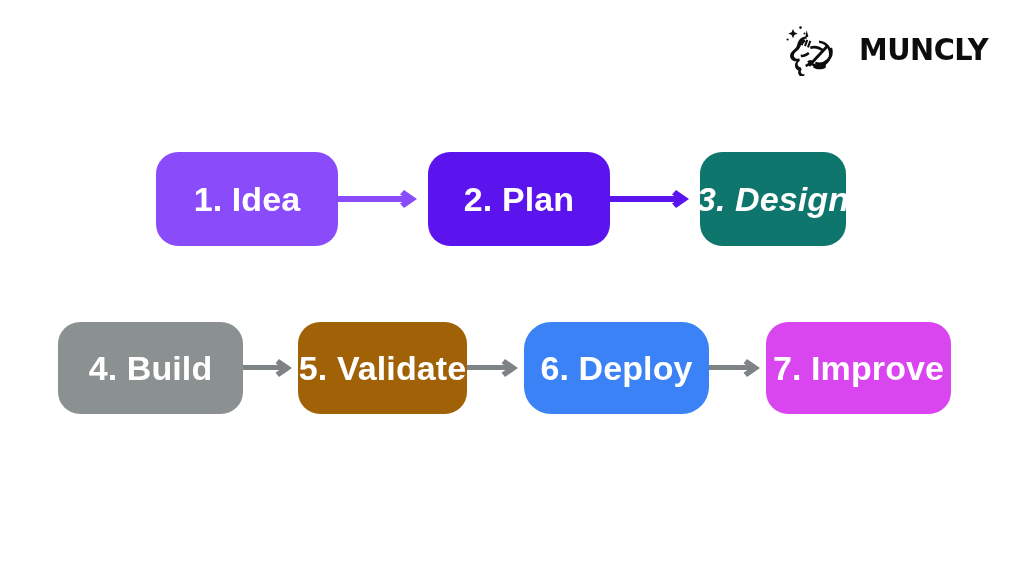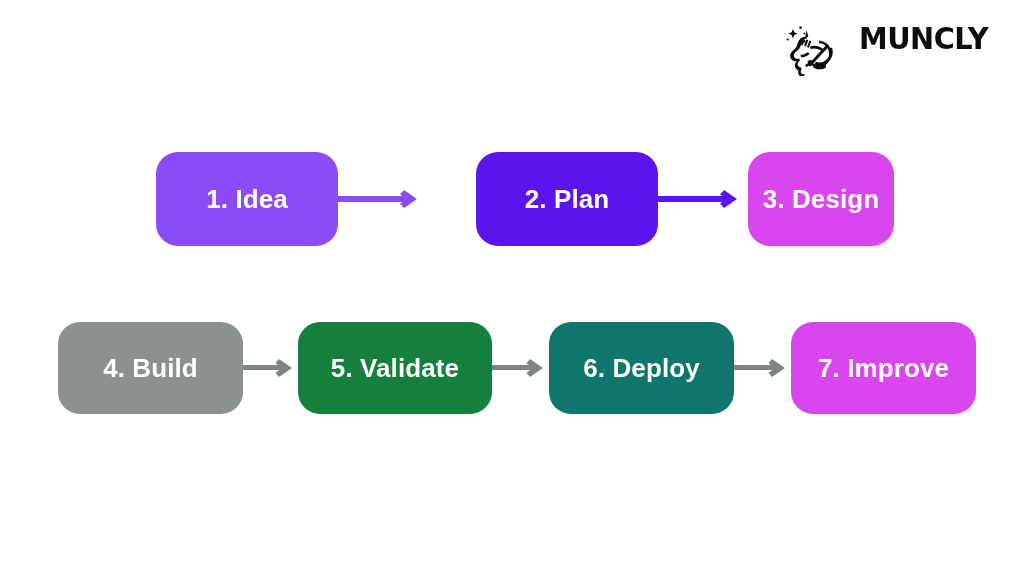--- a/index.html
+++ b/index.html
@@ -14,21 +14,21 @@
     overflow: hidden;
     position: relative;
   }
 
   
   .brand {
     position: absolute;
     top: 24px;
     right: 30px;
     display: flex;
-    align-items: flex-start;
+    align-items: center;
     gap: 20px;
   }
   .brand-mark {
     width: 58px;
     height: 52px;
     display: block;
   }
   .brand-word {
     font-family: "DejaVu Sans", sans-serif;
     font-weight: bold;
@@ -57,36 +57,36 @@
   .row-1 { left: 156px; top: 152px; }
   .row-2 { left: 58px;  top: 322px; }
 
   .node {
     display: flex;
     align-items: center;
     justify-content: center;
     height: 94px;
     border-radius: 22px;
     color: #ffffff;
-    font-size: 26px;
+    font-size: 34px;
     font-weight: bold;
     letter-spacing: 0.1px;
     white-space: nowrap;
     box-sizing: border-box;
     padding: 0 22px;
     user-select: none;
   }
   .row-2 .node { height: 92px; }
 
   .node-idea     { width: 182px; background: #8A4CFB; }
-  .node-plan     { width: 182px; background: #5C14EE; margin-left: 48px; }
-  .node-design   { width: 146px; background: #d946ef; }
+  .node-plan     { width: 182px; background: #5C14EE; }
+  .node-design   { width: 146px; background: #0f766e; font-style: italic; }
   .node-build    { width: 185px; background: #8B9091; }
-  .node-validate { width: 194px; background: #15803d; }
-  .node-deploy   { width: 185px; background: #0f766e; }
+  .node-validate { width: 169px; background: #a16207; }
+  .node-deploy   { width: 185px; background: #3b82f6; border-radius: 27px; }
   .node-improve  { width: 185px; background: #d946ef; }
 
   
   .arrow {
     display: block;
     flex: none;
   }
   .arrow-1 { width: 90px; height: 28px; }
   .arrow-2 { width: 90px; height: 28px; }
   .arrow-g { width: 55px; height: 26px; }

